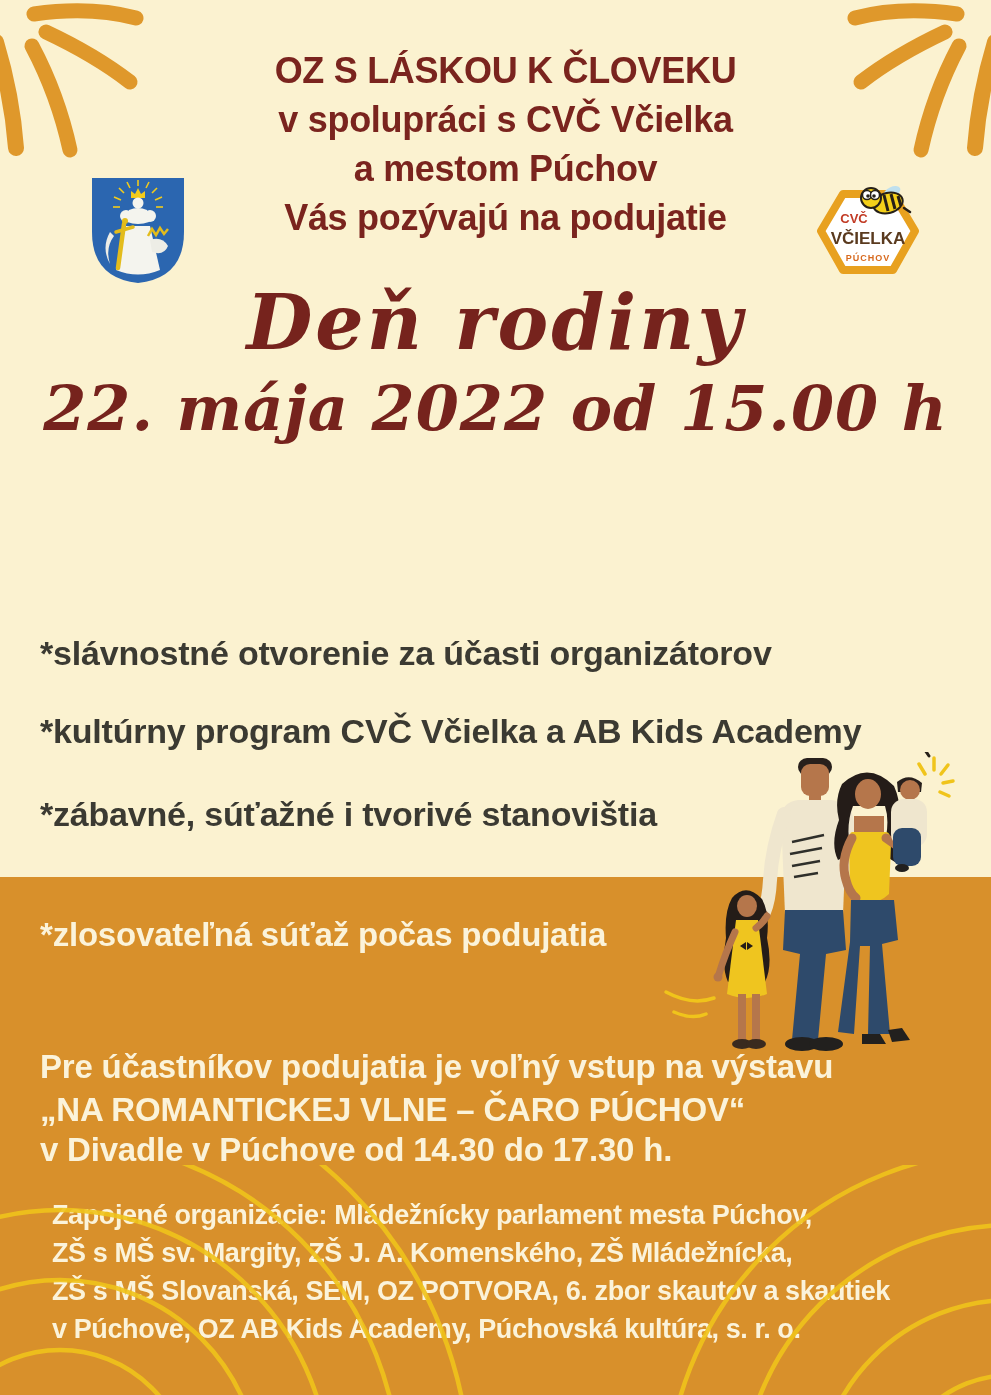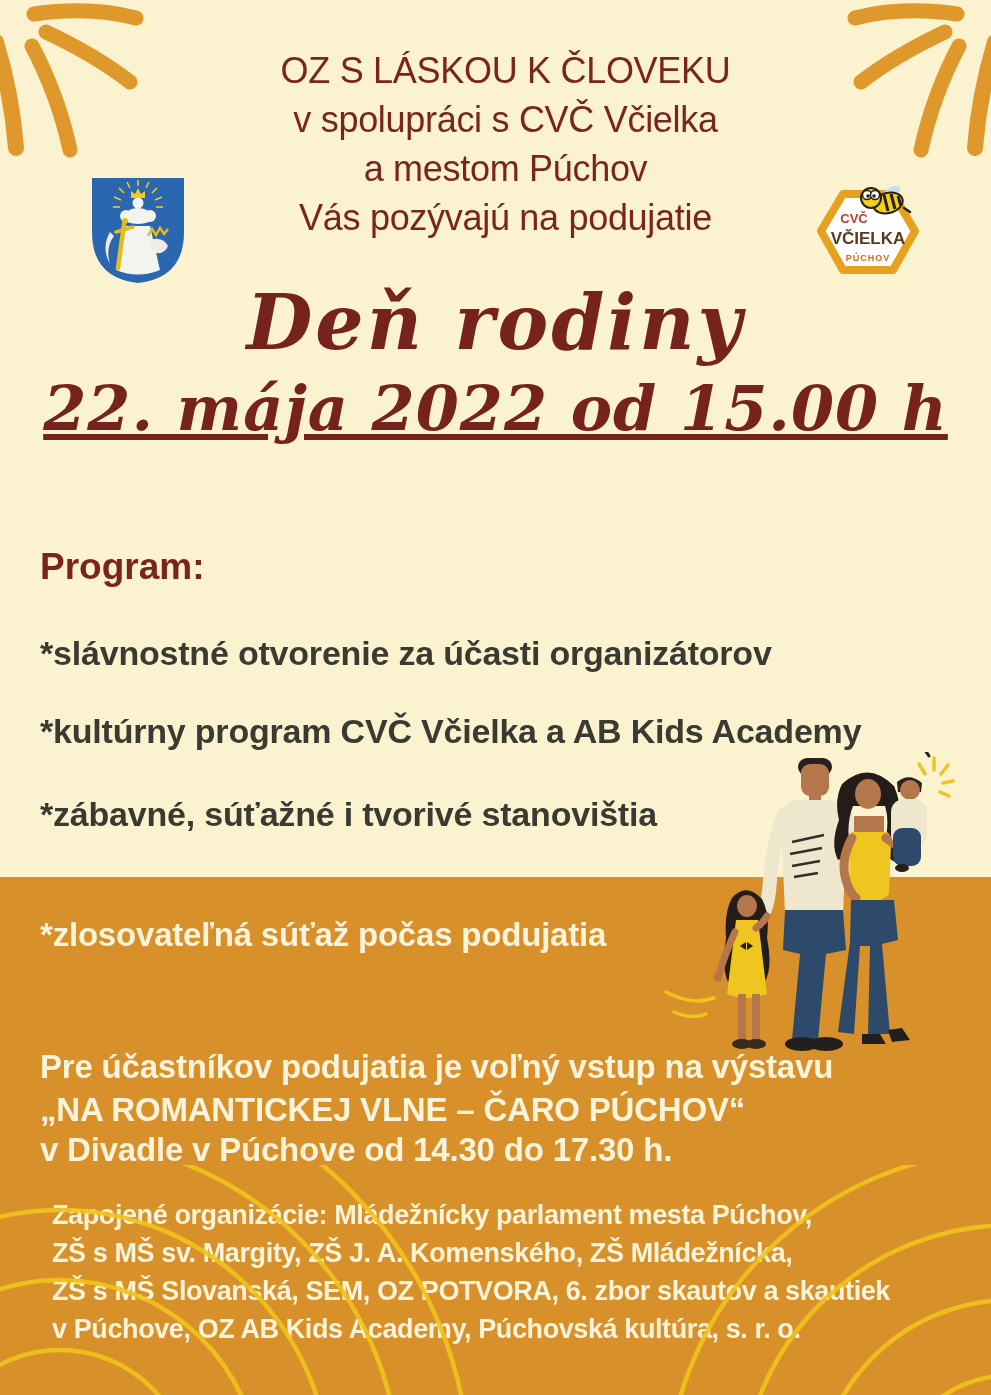--- a/index.html
+++ b/index.html
@@ -3,26 +3,26 @@
 <meta charset="utf-8">
 <style>
   html,body{margin:0;padding:0;background:#888;}
   #poster{
     position:relative;width:991px;height:1395px;overflow:hidden;
     background:#FBF2D0;font-family:"Liberation Sans",sans-serif;
   }
   .abs{position:absolute;}
   .orange-band{left:0;top:877px;width:991px;height:518px;background:#D8902B;}
   
-  .hline{left:0;right:0;text-align:center;color:#7A241E;font-weight:400;font-size:36px;letter-spacing:-0.3px;padding-left:20px;}
+  .hline{left:0;right:0;text-align:center;color:#7A241E;font-weight:700;font-size:36px;letter-spacing:-0.3px;padding-left:20px;}
   
   .script{left:0;right:0;text-align:center;color:#76231D;
     font-family:"DejaVu Serif",serif;font-style:italic;font-weight:700;margin-top:16px;}
   .script1{font-size:76px;letter-spacing:3px;}
-  .script2{font-size:62px;letter-spacing:1px;text-decoration:underline;}
+  .script2{font-size:62px;letter-spacing:1px;}
   
   .prog-head{left:40px;color:#7A241E;font-weight:700;font-size:37px;}
   .bullet{left:40px;color:#3B3A32;font-weight:700;font-size:34px;letter-spacing:-0.2px;}
   .indent{padding-left:30px;}
   
   .light{left:40px;color:#FBF3DA;font-weight:700;font-size:33px;letter-spacing:-0.2px;}
   .orgs{left:52px;color:#FBF3DA;font-weight:700;font-size:27px;letter-spacing:-0.4px;}
   svg{display:block;}
 </style>
 </head>
@@ -98,21 +98,20 @@
   </svg>
 
   <div class="abs hline" style="top:50px">OZ S LÁSKOU K ČLOVEKU</div>
   <div class="abs hline" style="top:99px">v spolupráci s CVČ Včielka</div>
   <div class="abs hline" style="top:148px">a mestom Púchov</div>
   <div class="abs hline" style="top:197px">Vás pozývajú na podujatie</div>
 
   <div class="abs script script1" style="top:262px">Deň rodiny</div>
   <div class="abs script script2" style="top:356px">22. mája 2022 od 15.00 h</div>
 
-  <div class="abs prog-head" style="top:546px">Program:</div>
   <div class="abs bullet" style="top:634px">*slávnostné otvorenie za účasti organizátorov</div>
   <div class="abs bullet" style="top:712px">*kultúrny program CVČ Včielka a AB Kids Academy</div>
   <div class="abs bullet" style="top:795px">*zábavné, súťažné i tvorivé stanovištia</div>
 
   <svg class="abs" style="left:640px;top:752px" width="351" height="310" viewBox="0 0 351 310">
 
     <g stroke="#F0C41B" stroke-width="3.5" stroke-linecap="round">
       <path d="M285 22 L279 12"></path>
         <path d="M294 18 L294 6"></path>
       <path d="M301 22 L308 13"></path>

